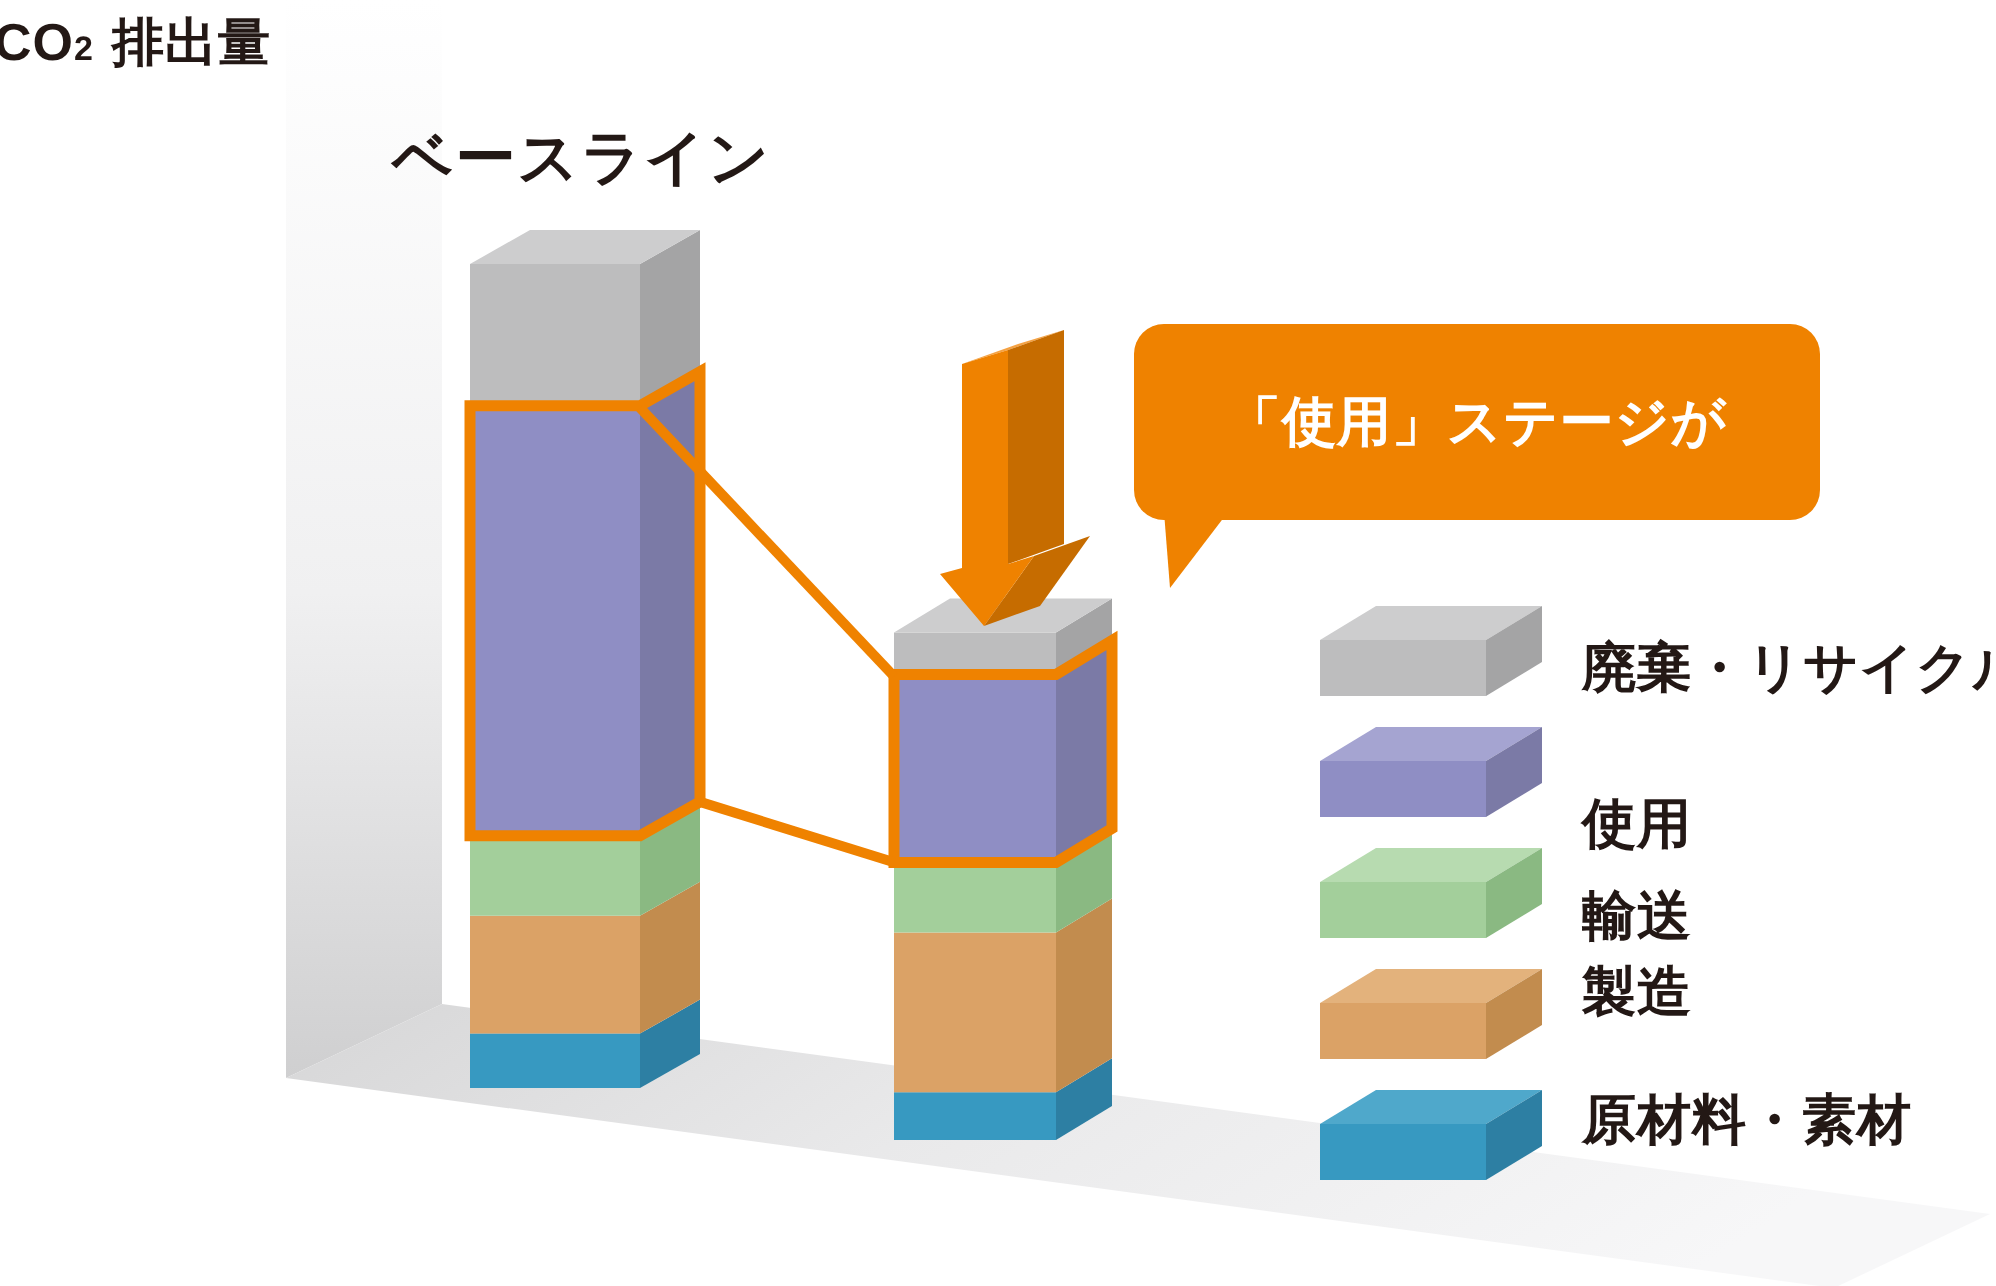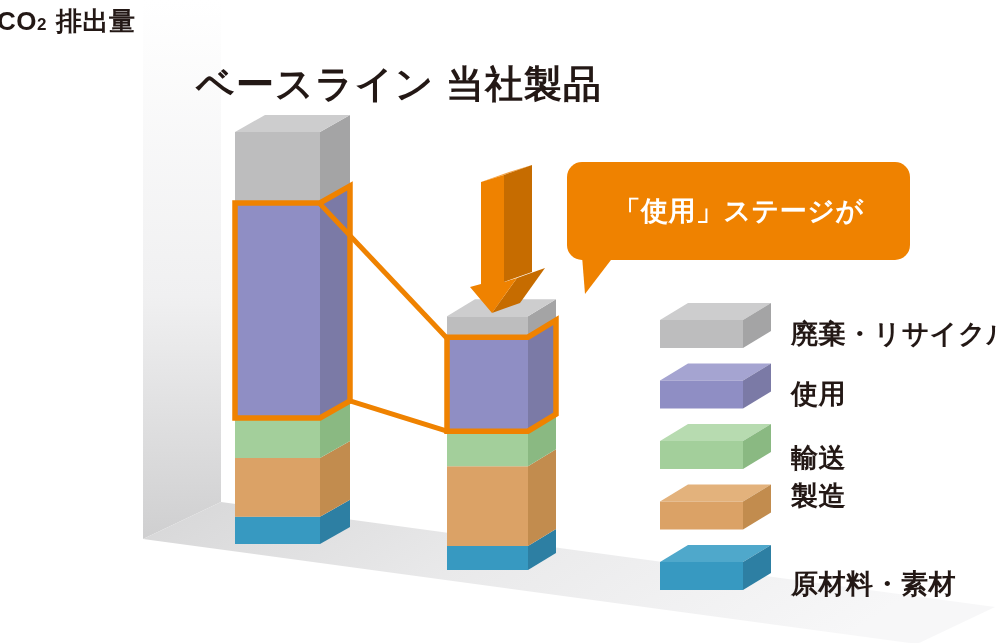--- a/index.html
+++ b/index.html
@@ -9,21 +9,21 @@
   }
   #scene{position:absolute;left:0;top:0;}
   .overlay{position:absolute;left:0;top:0;width:998px;height:643px;pointer-events:none;padding-left:36px;}
   .axis-title{
     position:absolute;left:-3px;top:4px;font-weight:700;font-size:26px;
     letter-spacing:0.5px;white-space:nowrap;
   }
   .axis-title .sub{font-size:17px;font-weight:700;}
   .axis-title .rest{margin-left:9px;}
   .cat-label{
-    position:absolute;top:59px;font-size:38px;font-weight:700;white-space:nowrap;letter-spacing:1px;
+    position:absolute;top:59px;font-size:30px;font-weight:700;white-space:nowrap;letter-spacing:1px;
   }
   #cat-baseline{left:196px;}
   #cat-product{left:446px;}
   .callout{
     position:absolute;left:567px;top:162px;width:343px;height:98px;
     border-radius:15px;display:flex;justify-content:center;
     align-items:center;color:#ffffff;font-size:27px;font-weight:700;
     line-height:42px;white-space:nowrap;letter-spacing:0.5px;
   }
   .legend-label{
@@ -111,28 +111,27 @@
     <polygon id="callout-tail" points="582,256 614,256 585,294" fill="#ef8200"></polygon>
   </svg>
 
   <div class="overlay">
 
     <div class="axis-title">
       <span>CO</span><span class="sub">2</span><span class="rest">排出量</span>
     </div>
 
     <div id="cat-baseline" class="cat-label">ベースライン</div>
-    <div id="cat-product" class="cat-label">当社製品</div>
 
     <div class="callout" id="callout-box" style="background: rgb(239, 130, 0);">
       <div>「使用」ステージが</div>
     </div>
 
     <div>
       <div class="legend-label" style="top:318px">廃棄・リサイクル</div>
-      <div class="legend-label" style="top:378px">使用</div>
+      <div class="legend-label" style="top:396px">使用</div>
       <div class="legend-label" style="top:442px">輸送</div>
       <div class="legend-label" style="top:480px">製造</div>
-      <div class="legend-label" style="top:568px">原材料・素材</div>
+      <div class="legend-label" style="top:544px">原材料・素材</div>
     </div>
 
   </div>
 </div>
 
 </body></html>

